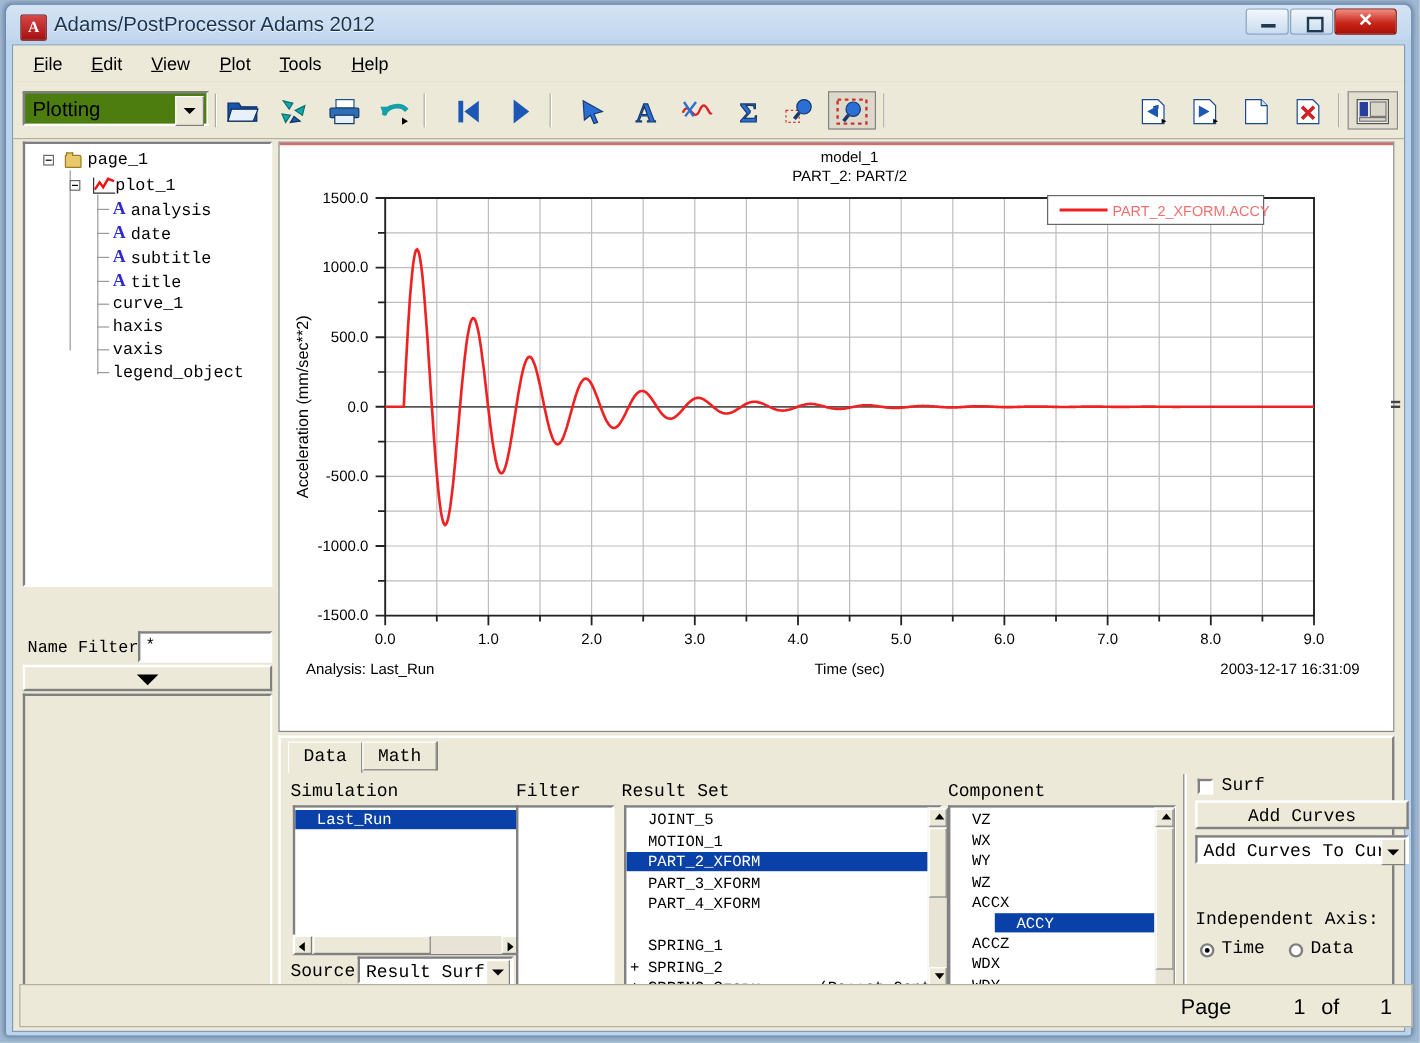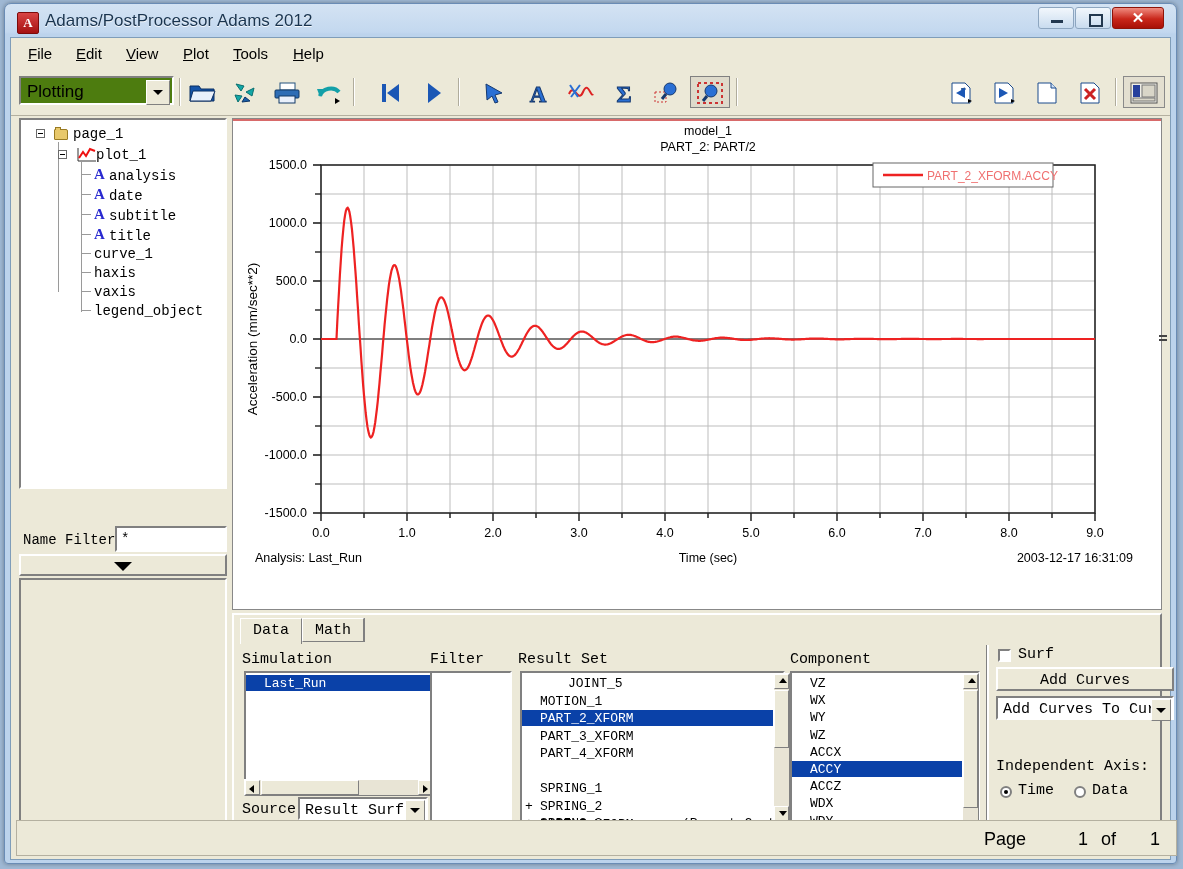--- a/index.html
+++ b/index.html
@@ -600,21 +600,21 @@
       <div class="sec-label" style="left:8px;top:211px">Filter</div>
       <div class="txtinput" style="left:64px;top:207px;width:130px;height:22px">
         <div class="val">*</div>
       </div>
 
       <div class="sec-label" style="left:196px;top:36px">Filter</div>
       <div class="listbox" style="left:196px;top:56px;width:82px;height:172px"></div>
 
       <div class="sec-label" style="left:284px;top:36px">Result Set</div>
       <div class="listbox" id="rs-list" style="left:286px;top:56px;width:265px;height:153px">
-          <div class="lrow" style="top: 2px; margin-left: 28px;">
+          <div class="lrow" style="top: 2px;">
             <span class="txt">JOINT_5</span>
           </div>
           <div class="lrow" style="top: 19.5px;">
             <span class="txt">MOTION_1</span>
           </div>
           <div class="lrow sel" style="top: 37px;">
             <span class="txt">PART_2_XFORM</span>
           </div>
           <div class="lrow" style="top: 54.5px;">
             <span class="txt">PART_3_XFORM</span>
@@ -668,21 +668,21 @@
           </div>
           <div class="lrow" style="top: 36.4px;">
             <span class="txt">WY</span>
           </div>
           <div class="lrow" style="top: 53.6px;">
             <span class="txt">WZ</span>
           </div>
           <div class="lrow" style="top: 70.8px;">
             <span class="txt">ACCX</span>
           </div>
-          <div class="lrow sel" style="top: 88px;">
+          <div class="lrow sel" style="top: 88px; margin-left: 37px;">
             <span class="txt">ACCY</span>
           </div>
           <div class="lrow" style="top: 105.2px;">
             <span class="txt">ACCZ</span>
           </div>
           <div class="lrow" style="top: 122.4px;">
             <span class="txt">WDX</span>
           </div>
           <div class="lrow" style="top: 139.6px;">
             <span class="txt">WDY</span>

